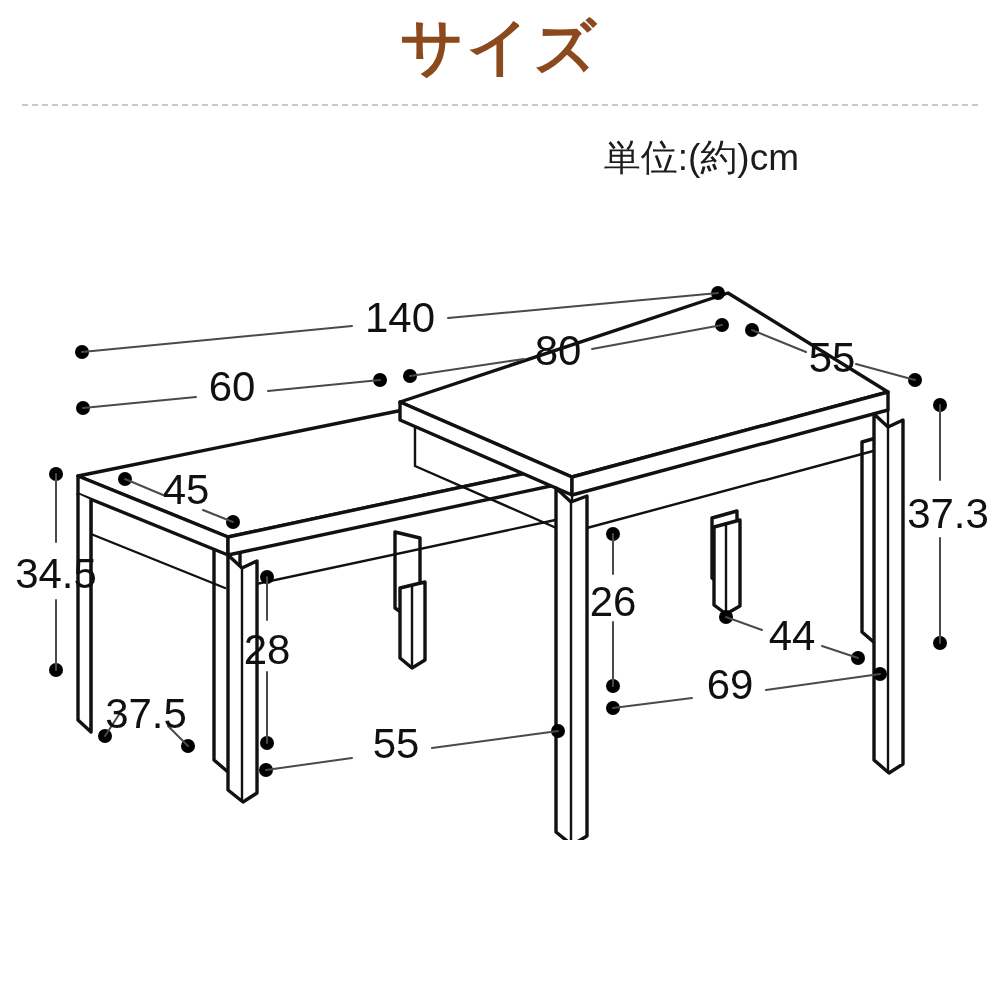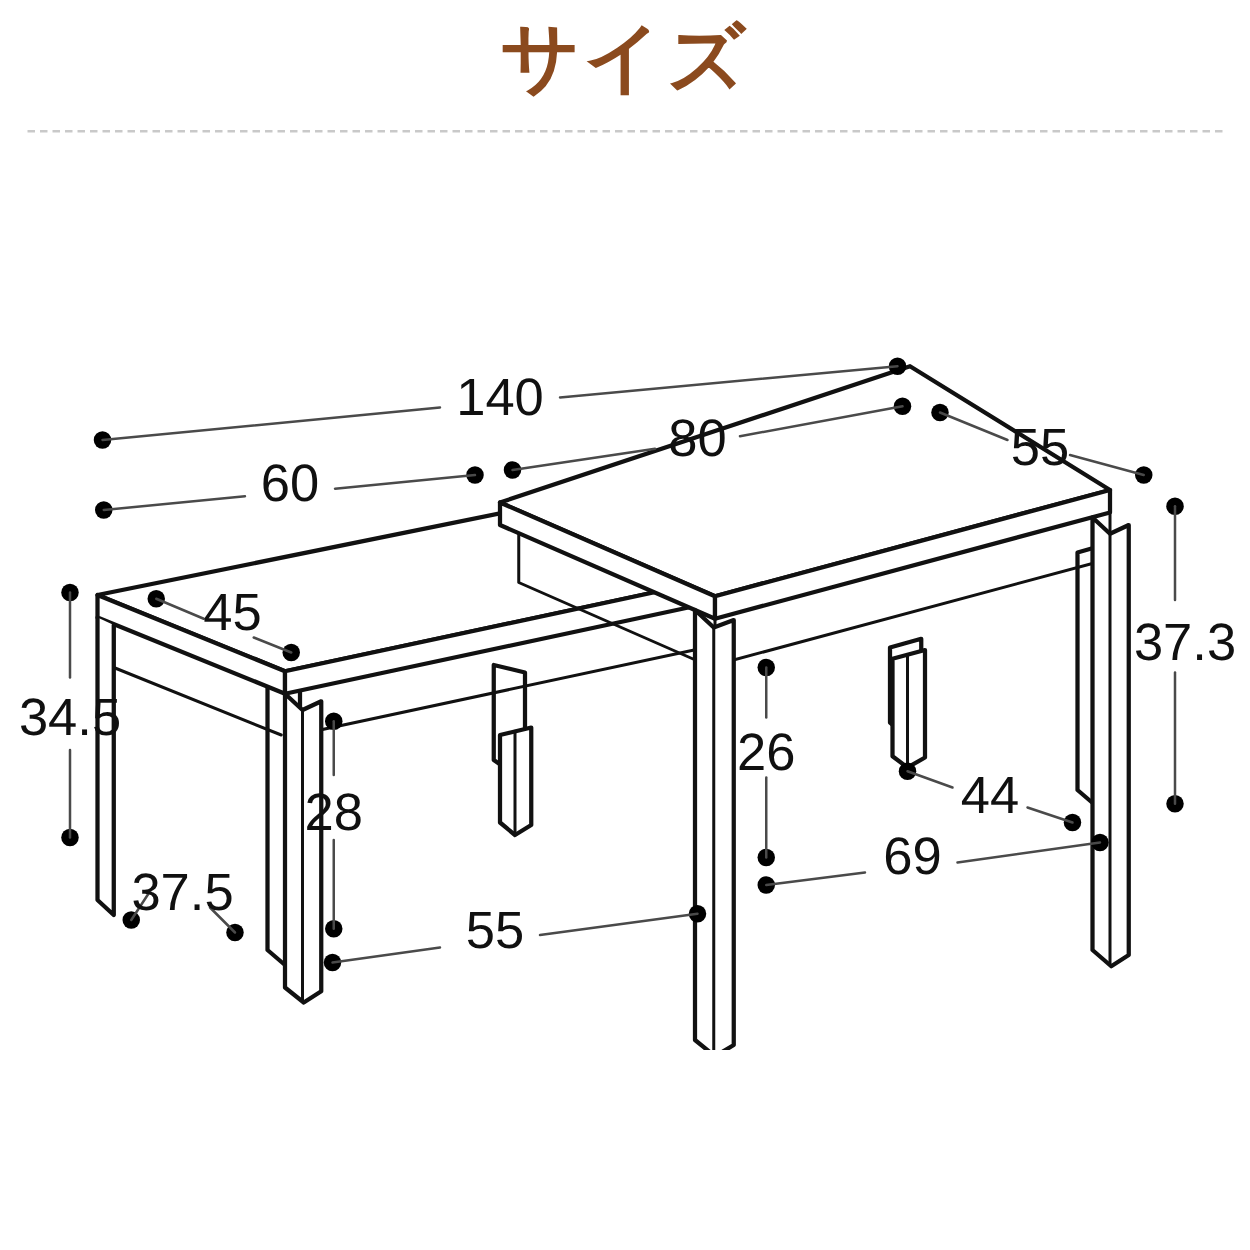--- a/index.html
+++ b/index.html
@@ -83,20 +83,21 @@
 </style>
 </head>
 <body>
 
 <div id="page">
 
   <div class="title">サイズ</div>
 
   <div class="divider"></div>
 
+  <div class="unit">単位:(約)cm</div>
 
   <svg id="drawing" viewBox="0 0 1000 660">
 
     <g>
 
       <path class="ol" d="M214 317 L214 580 L228 592 L240 584 L240 324 Z"></path>
       <path class="ol" d="M395 352 L395 428 L408 437 L420 429 L420 358 Z"></path>
 
       <path class="ol" d="M78 296 L408 229 L560 286 L228 357 Z"></path>
       <path class="ol" d="M78 296 L78 314 L228 375 L228 357 Z"></path>

